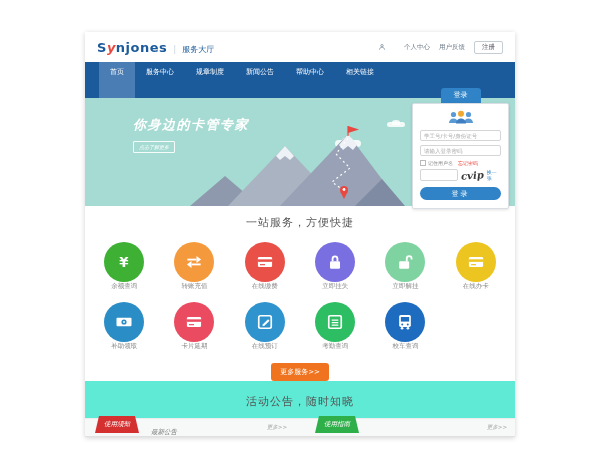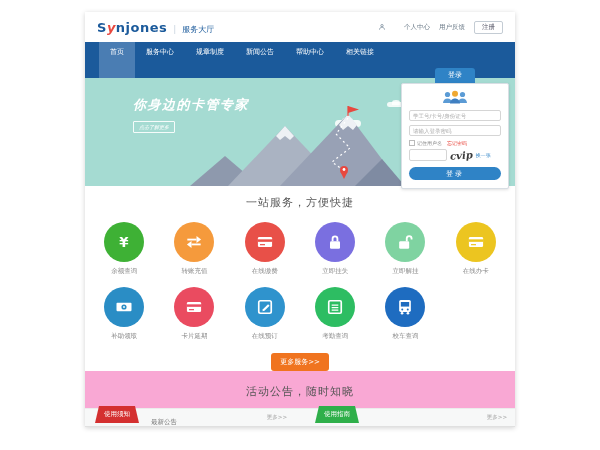--- a/index.html
+++ b/index.html
@@ -1,17 +1,17 @@
 <!DOCTYPE html>
 <html><head>
 <meta charset="utf-8">
 <style>
   html,body{margin:0;padding:0;width:600px;height:450px;background:#ffffff;overflow:hidden;
     font-family:"DejaVu Sans",sans-serif;}
-  .page{position:absolute;left:85px;top:12px;width:430px;background:#f9a8d4;
+  .page{position:absolute;left:85px;top:32px;width:430px;background:#5eead4;
     box-shadow:0 1px 5px rgba(0,0,0,.18);}
   
   .hdr{height:30px;display:flex;align-items:center;padding:0 12px;background:#fff;}
   .logo{display:flex;align-items:baseline;}
   .logo-main{font-size:13px;font-weight:bold;color:#1b5a9b;letter-spacing:.5px;}
   .logo-main .accent{color:#e8483f;font-style:italic;}
   .logo-div{color:#c9d4de;font-size:9px;margin:0 6px;}
   .logo-tag{font-size:8px;color:#1b5a9b;}
   .hdr-right{margin-left:auto;display:flex;align-items:center;gap:9px;}
   .hdr-link{font-size:6.5px;color:#6b7a88;display:flex;align-items:center;gap:18px;cursor:pointer;}
@@ -28,21 +28,21 @@
   .hero-sub{font-size:7px;color:rgba(255,255,255,.95);margin-top:5px;letter-spacing:1px;}
   .hero-cta{display:inline-block;margin-top:7px;border:1px solid rgba(255,255,255,.9);
     color:#fff;font-size:5px;padding:2px 5px;border-radius:1px;cursor:pointer;}
   .mtn{position:absolute;left:105px;bottom:0;width:215px;height:82px;}
   .cloud{position:absolute;background:rgba(255,255,255,.85);border-radius:8px;}
   .cloud::before{content:'';position:absolute;left:25%;top:-45%;width:45%;height:100%;
     background:inherit;border-radius:50% 50% 0 0;}
   .cloud.c1{left:250px;top:42px;width:26px;height:7px;}
   .cloud.c2{left:302px;top:24px;width:18px;height:5px;}
   
-  .login{position:absolute;right:6px;top:-10px;width:108px;z-index:5;}
+  .login{position:absolute;right:6px;top:-10px;width:97px;z-index:5;}
   .login-tab{width:40px;margin:0 auto;background:#2f83c6;color:#fff;font-size:7px;
     text-align:center;padding:2px 0 3px;border-radius:3px 3px 0 0;cursor:pointer;}
   .login-body{background:#fff;border:1px solid #d8dee4;border-radius:2px;
     padding:5px 7px 8px;box-shadow:0 1px 3px rgba(0,0,0,.12);}
   .login-people{display:block;margin:1px auto 5px;}
   .login-input{display:block;width:100%;box-sizing:border-box;height:11px;font-size:5.5px;
     padding:0 3px;border:1px solid #d5d5d5;border-radius:2px;margin-bottom:4px;color:#777;
     font-family:"DejaVu Sans",sans-serif;}
   .login-input::placeholder{color:#aaa;}
   .login-opts{display:flex;align-items:center;font-size:5px;color:#888;gap:2px;margin:1px 0 3px;}
@@ -58,27 +58,27 @@
     color:#fff;font-size:7px;border:none;border-radius:7px;letter-spacing:2px;cursor:pointer;
     font-family:"DejaVu Sans",sans-serif;}
   
   .services{text-align:center;padding-top:9px;background:#fff;}
   .sec-title{font-size:11px;color:#555;letter-spacing:1px;}
   .grid{margin:12px 4px 0;display:grid;grid-template-columns:repeat(6,1fr);row-gap:11px;}
   .svc{cursor:pointer;}
   .svc-circle{width:40px;height:40px;border-radius:50%;margin:0 auto;display:flex;
     align-items:center;justify-content:center;}
   .svc-circle svg{width:20px;height:20px;}
-  .svc-label{font-size:6.5px;color:#8a8a8a;margin-top:5px;}
+  .svc-label{font-size:6.5px;color:#8a8a8a;}
   .more-btn{display:inline-block;margin-top:12px;background:#f0741f;color:#fff;
     font-size:7px;padding:4px 9px;border-radius:3px;cursor:pointer;}
   
   .ann{margin-top:13px;text-align:center;}
   .strip{margin-top:9px;background:#f7f8f8;border-top:1px solid #ececec;
-    border-bottom:1px solid #e0e0e0;height:17px;display:flex;gap:14px;padding:0 2px;text-align:left;}
+    border-bottom:1px solid #e0e0e0;height:17px;display:flex;gap:14px;padding:0 2px;text-align:left;font-style:italic;}
   .panel{flex:1;position:relative;}
   .ribbon{position:absolute;left:8px;top:-3px;height:17px;line-height:17px;padding:0 9px;
     font-size:6.5px;color:#fff;cursor:pointer;
     clip-path:polygon(4px 0,calc(100% - 4px) 0,100% 100%,0 100%);}
   .panel-tab{margin-left:64px;font-size:6.5px;color:#777;line-height:17px;display:inline-block;cursor:pointer;}
   .more-link{position:absolute;right:6px;top:0;line-height:17px;font-size:5.5px;color:#a8a8a8;cursor:pointer;}
 </style>
 </head>
 <body>
 

